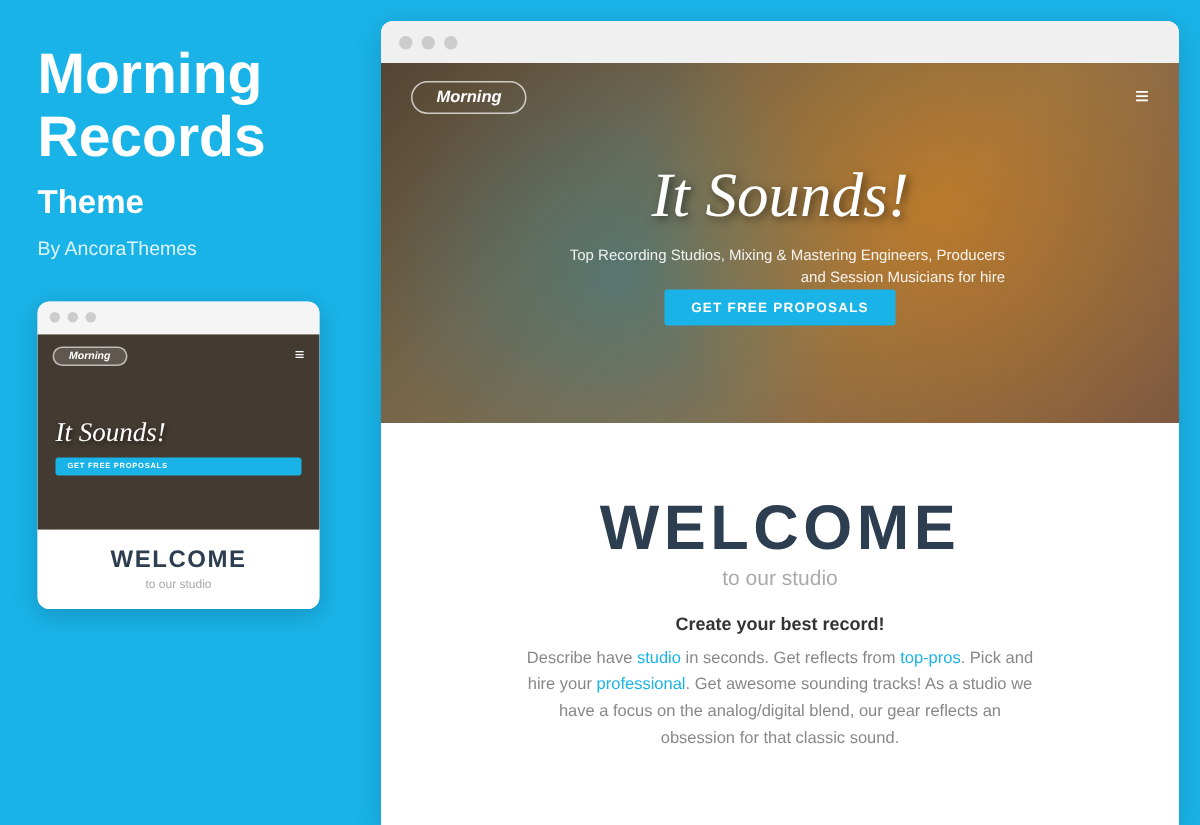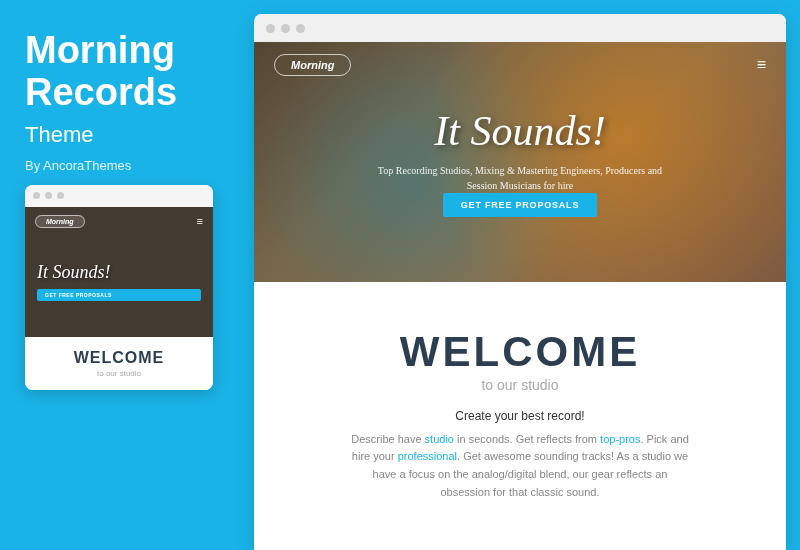--- a/index.html
+++ b/index.html
@@ -27,28 +27,28 @@
       color: #fff;
       font-size: 38px;
       font-weight: 900;
       line-height: 1.1;
       margin-bottom: 8px;
     }
 
     .left-subtitle {
       color: #fff;
       font-size: 22px;
-      font-weight: 400;
+      font-weight: 700;
       margin-bottom: 10px;
     }
 
     .left-by {
       color: rgba(255,255,255,0.85);
       font-size: 13px;
-      margin-bottom: 12px;
+      margin-bottom: 28px;
     }
 
     
     .small-mockup {
       width: 188px;
       background: #fff;
       border-radius: 8px;
       overflow: hidden;
       box-shadow: 0 4px 16px rgba(0,0,0,0.18);
     }
@@ -244,22 +244,21 @@
       font-family: Georgia, 'Times New Roman', serif;
       text-shadow: 2px 2px 6px rgba(0,0,0,0.5);
       margin-bottom: 8px;
     }
 
     .hero-desc {
       color: rgba(255,255,255,0.9);
       font-size: 10px;
       max-width: 300px;
       line-height: 1.5;
-      text-align: center;
-      font-family: Liberation Serif, serif;
+      text-align: right;
     }
 
     .hero-btn {
       background: #1ab3e8;
       color: #fff;
       font-size: 9px;
       font-weight: bold;
       padding: 7px 18px;
       border-radius: 2px;
       display: inline-block;
@@ -289,21 +288,21 @@
 
     .welcome-sub {
       color: #aaa;
       font-size: 14px;
       margin-top: 4px;
       margin-bottom: 16px;
     }
 
     .welcome-tagline {
       font-size: 12px;
-      font-weight: normal;
+      font-weight: bold;
       color: #333;
       margin-bottom: 8px;
     }
 
     .welcome-body {
       font-size: 11px;
       color: #888;
       max-width: 340px;
       line-height: 1.6;
     }

